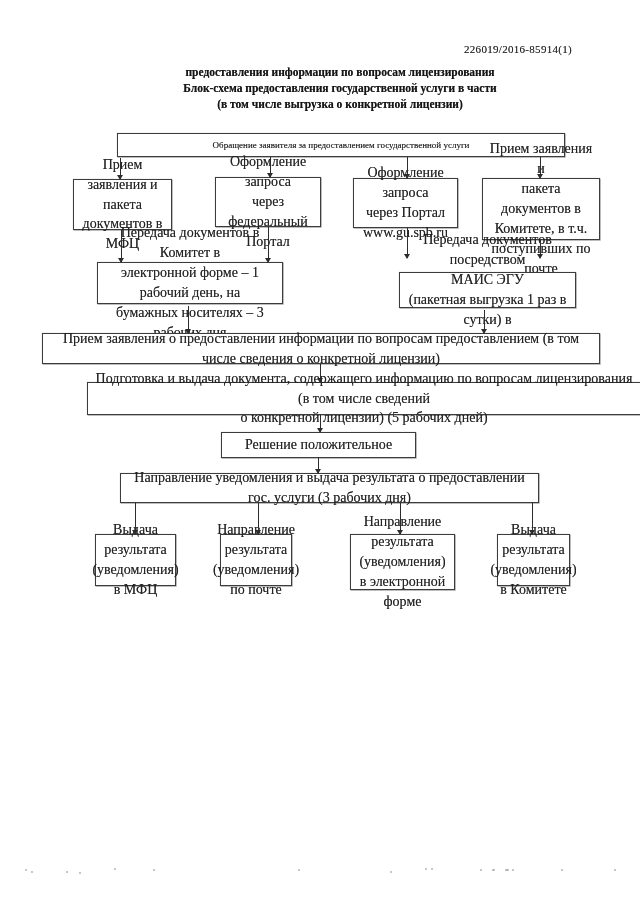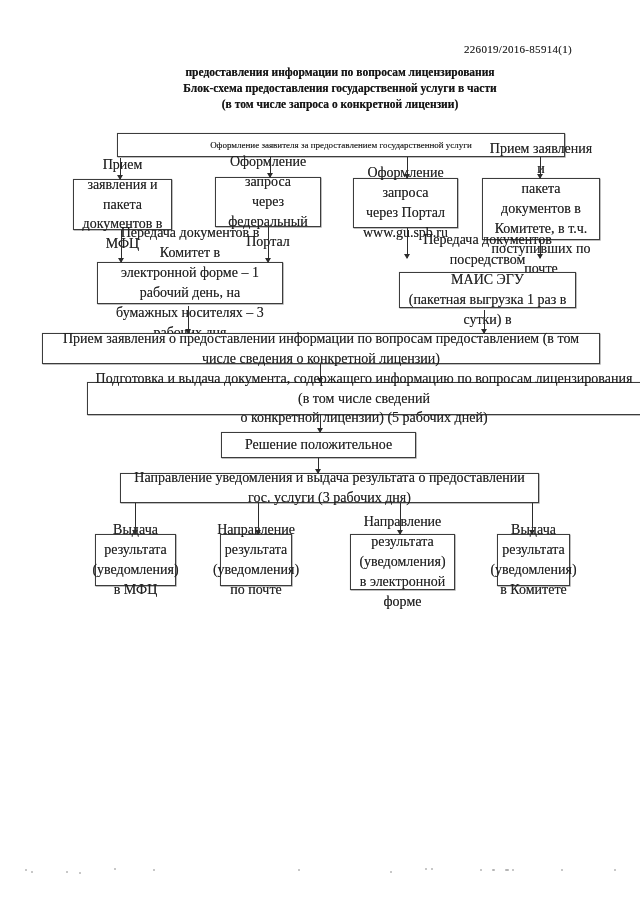--- a/index.html
+++ b/index.html
@@ -111,24 +111,24 @@
 </head>
 <body>
 
 <div class="page">
 
   <div class="doc-number">226019/2016-85914(1)</div>
 
   <div class="title">
     <div>предоставления информации по вопросам лицензирования</div>
     <div>Блок-схема предоставления государственной услуги в части</div>
-    <div>(в том числе запроса о конкретной лицензии)</div>
+    <div>(в том числе выгрузка о конкретной лицензии)</div>
   </div>
 
-  <div class="node" id="n-appeal">Оформление заявителя за предоставлением государственной услуги</div>
+  <div class="node" id="n-appeal">Обращение заявителя за предоставлением государственной услуги</div>
   <div class="node" id="n-mfc">Прием заявления и
 пакета документов в
 МФЦ</div>
   <div class="node" id="n-fedportal">Оформление запроса
 через федеральный
 Портал</div>
   <div class="node" id="n-spbportal">Оформление запроса
 через Портал
 www.gu.spb.ru</div>
   <div class="node" id="n-committee">Прием заявления и

